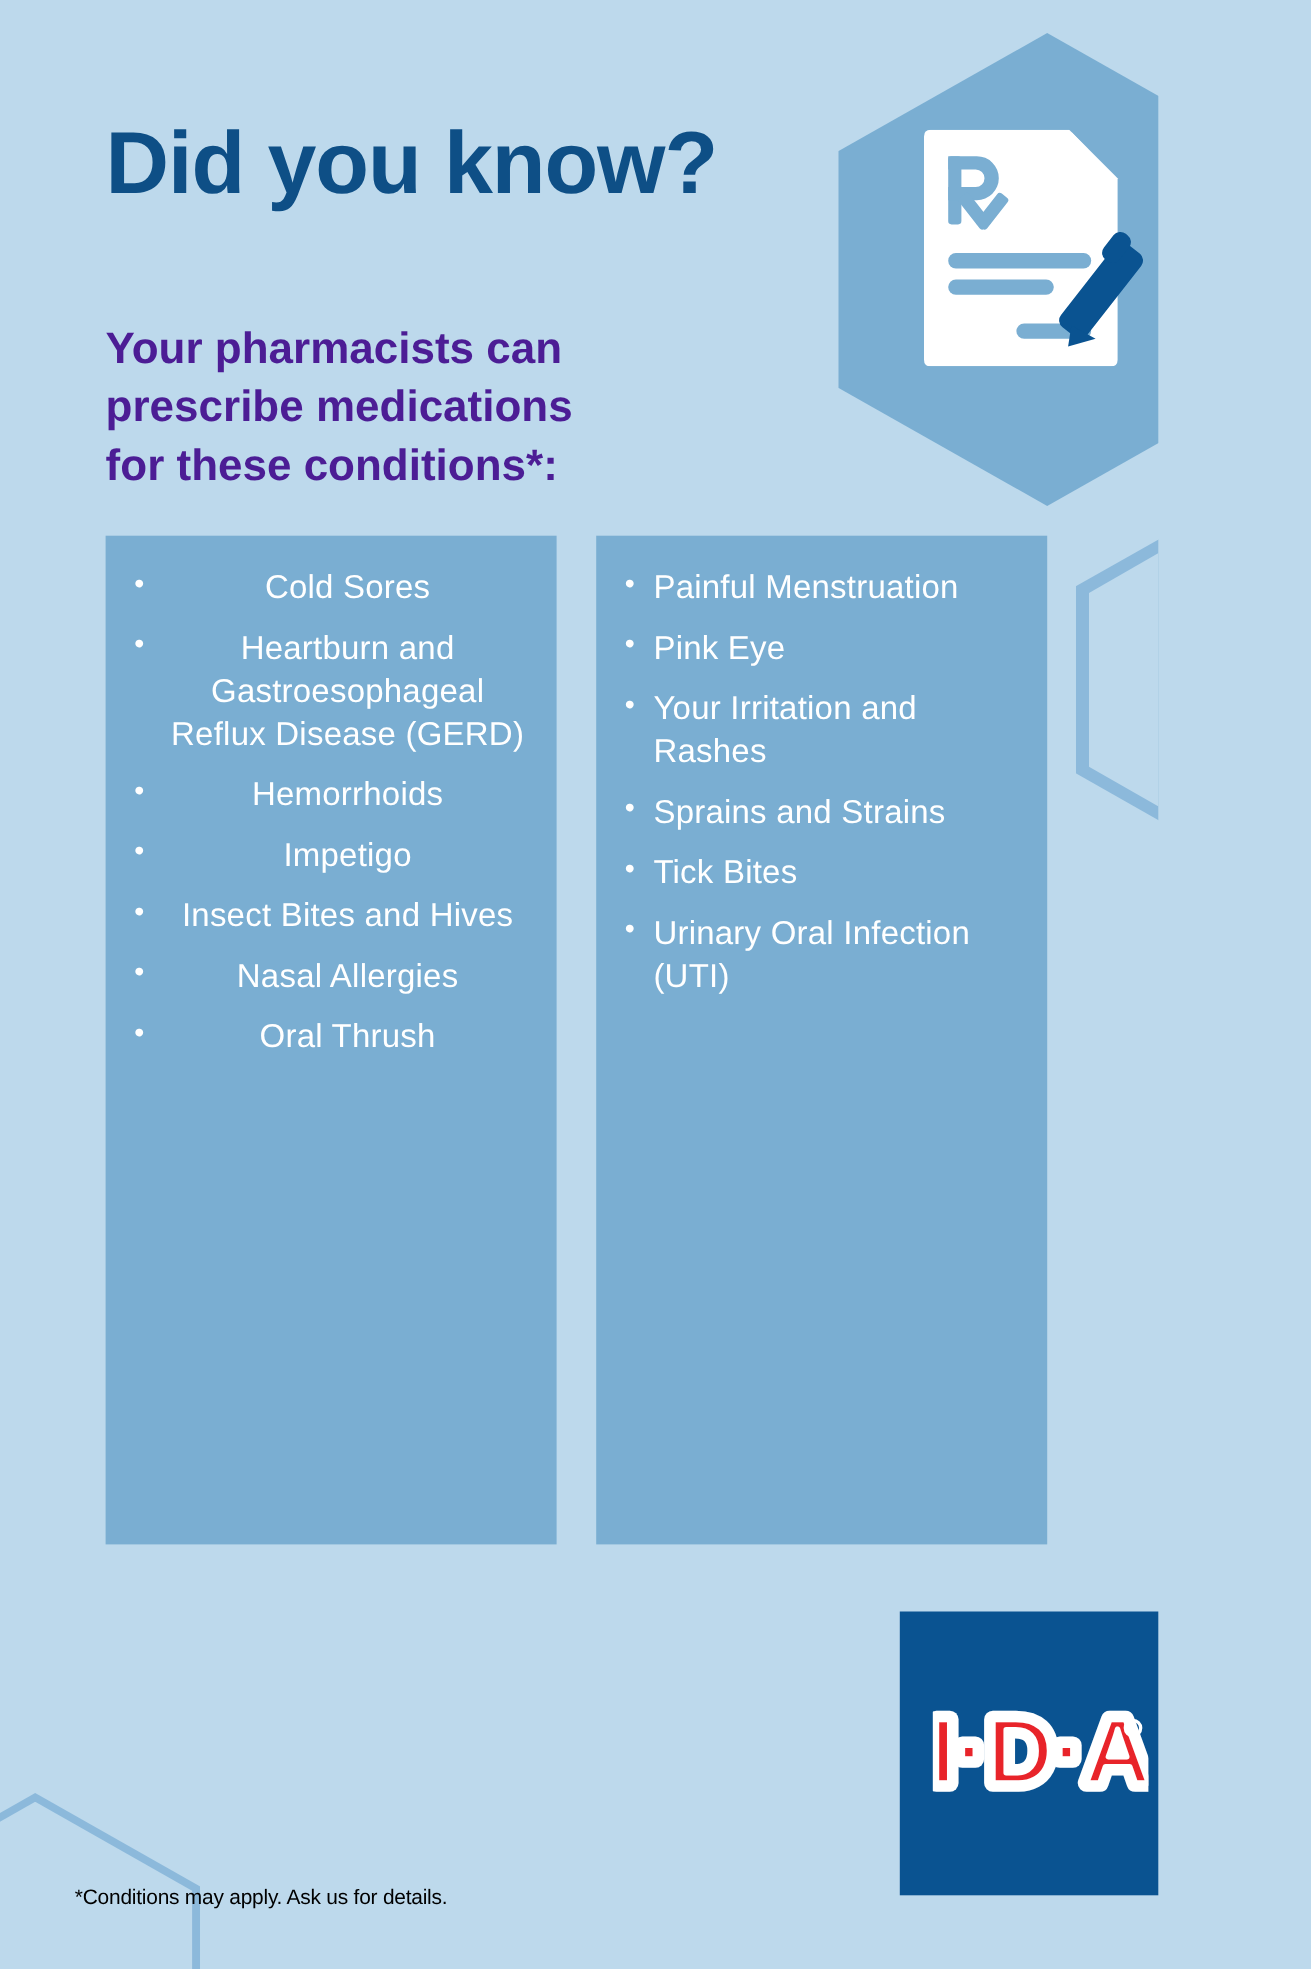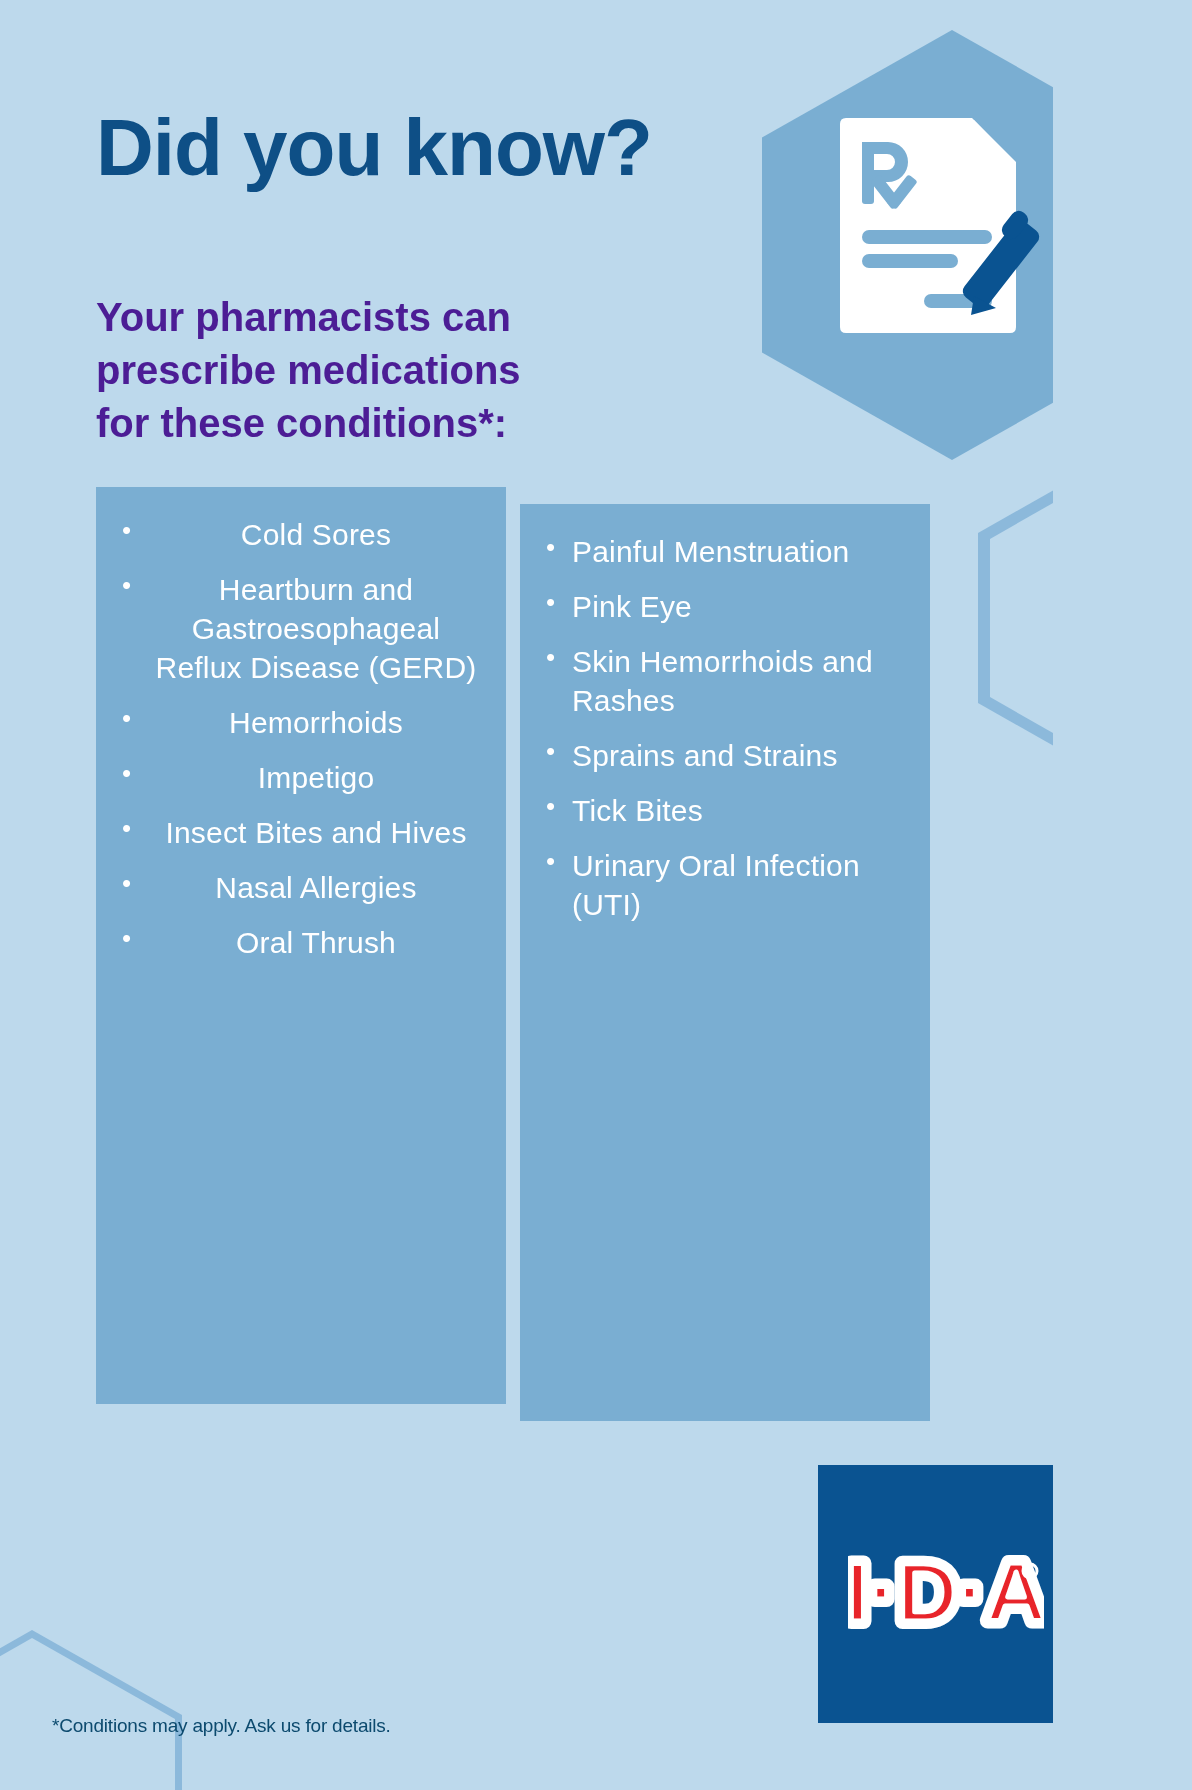--- a/index.html
+++ b/index.html
@@ -93,21 +93,21 @@
   }
   #subtitle .sline { display:block; }
 
   
   .panel {
     position:absolute;
     background:#7aaed2;
     padding:28px 22px 0 22px;
   }
   #panelLeft  { left:96px;  top:487px; width:410px; height:917px;text-align:center; }
-  #panelRight { left:520px; top:487px; width:410px; height:917px;margin-top:17px; }
+  #panelRight { left:542px; top:487px; width:410px; height:917px; }
 
   ul.conds { list-style:none; }
   ul.conds li {
     position:relative;
     color:#ffffff;
     font-size:30px;
     line-height:1.30;
     padding-left:30px;
     margin-bottom:16px;
     font-weight:300;
@@ -117,23 +117,23 @@
     content:"\2022";
     position:absolute;
     left:4px; top:-1px;
     font-size:26px;
     color:#ffffff;
   }
 
   
   #disclaimer {
     position:absolute;
-    left:52px; top:1715px;
+    left:68px; top:1715px;
     font-size:19px;
-    color:#0c4a6e;
+    color:#000000;
     letter-spacing:-0.2px;
     white-space:nowrap;
   }
 
   #logoBox {
     position:absolute;
     left:818px; top:1465px;
     width:256px; height:258px;
     background:#0a5391;
   }
@@ -196,21 +196,21 @@
       <li>Insect Bites and Hives</li>
       <li>Nasal Allergies</li>
       <li>Oral Thrush</li>
     </ul>
   </div>
 
   <div id="panelRight" class="panel">
     <ul class="conds">
       <li>Painful Menstruation</li>
       <li>Pink Eye</li>
-      <li>Skin Hemorrhoids and Rashes</li>
+      <li>Your Irritation and Rashes</li>
       <li>Sprains and Strains</li>
       <li>Tick Bites</li>
       <li>Urinary Oral Infection (UTI)</li>
     </ul>
   </div>
 
   <div id="disclaimer">*Conditions may apply. Ask us for details.</div>
 
   <div id="logoBox">
     <svg id="logoMark" viewBox="0 0 196 110">

